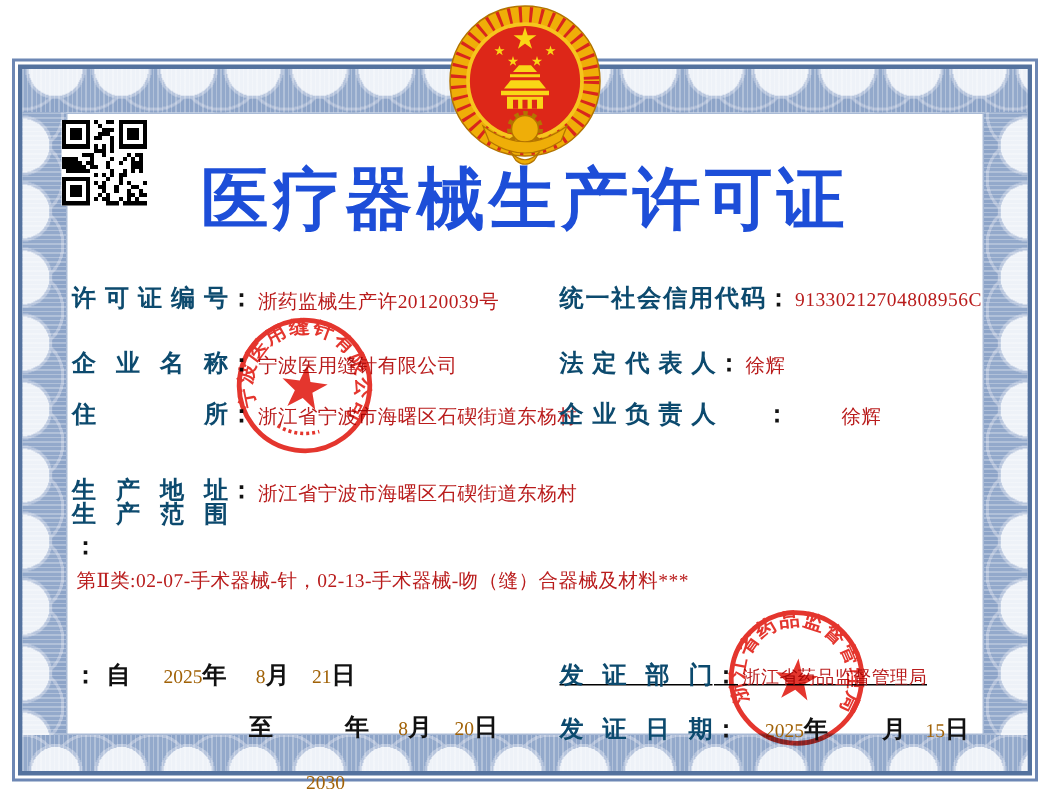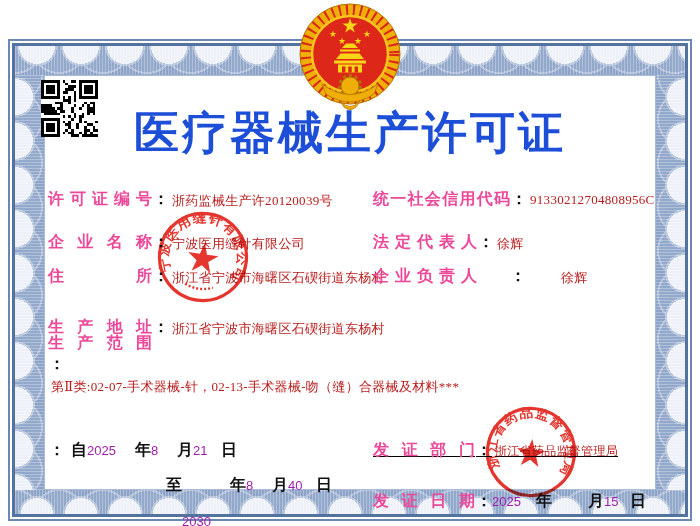--- a/index.html
+++ b/index.html
@@ -67,31 +67,31 @@
   #emblem{position:absolute; left:296px; top:2px; width:108px; height:112px; z-index:5;}
   #qr{position:absolute; left:41px; top:80px; width:57px; height:57px; z-index:4; background:#fff;}
   #title{
     position:absolute; left:0; right:0; top:103px; z-index:3;
     text-align:center; font-family:"Liberation Serif","DejaVu Serif",serif;
     font-weight:bold; font-size:45px; letter-spacing:3px; color:#1d4ed8;
   }
   
   .field{position:absolute; display:flex; align-items:flex-start; z-index:3; white-space:nowrap;}
   .f-label{
-    font-weight:bold; font-size:16px; color:#ec4899;
+    font-weight:bold; font-size:16px; color:#0c4a6e;
     text-align:justify; text-align-last:justify; display:inline-block; flex:none;
   }
   .f-colon{font-weight:bold; font-size:16px; color:#111; flex:none; margin-left:1px;}
   .f-value{
     font-family:"Liberation Serif","DejaVu Serif",serif; font-size:13px; color:#b91c1c;
     padding-top:3px; margin-left:3px; letter-spacing:.3px;
   }
   .w104{width:104px;} .w137{width:137px;} .w95{width:95px;} .w102{width:102px;}
   
-  .dnum{font-family:Liberation Sans, sans-serif; font-size:13px; color:#a21caf; text-align:left; display:inline-block;}
+  .dnum{font-family:Liberation Serif, serif; font-size:13px; color:#a16207; text-align:right; display:inline-block;}
   .dunit{font-weight:bold; font-size:16px; color:#111; display:inline-block;}
   .dprefix{font-weight:bold; font-size:16px; color:#111; display:inline-block; margin-left:6px;}
   
   .seal{position:absolute; z-index:7; mix-blend-mode:multiply; opacity:.92;}
   .seal text{font-family:"Liberation Serif","DejaVu Serif",serif; font-weight:bold; fill:#e2241c;}
 </style>
 </head>
 <body>
 
 <div id="cert">
@@ -318,30 +318,30 @@
     <span class="dunit">日</span>
   </div>
   <div class="field" style="left:48px; top:475px;">
     <span class="f-label w95" style="visibility:hidden;"></span>
       <span class="f-colon" style="visibility:hidden;">：</span>
     <span class="dprefix">至</span>
     <span class="dnum" style="width:48px; padding-top:3px;margin-top:36px;">2030</span>
     <span class="dunit">年</span>
     <span class="dnum" style="width:26px; padding-top:3px;">8</span>
     <span class="dunit">月</span>
-    <span class="dnum" style="width:28px; padding-top:3px;">40</span>
+    <span class="dnum" style="width:28px; padding-top:3px;">20</span>
     <span class="dunit">日</span>
   </div>
 
   <div class="field" style="left:373px; top:440px;text-decoration:underline;">
     <span class="f-label w102">发证部门</span>
       <span class="f-colon">：</span>
     <span class="f-value" style="font-size:12px;">浙江省药品监督管理局</span>
   </div>
-  <div class="field" style="left:373px; top:491px;">
+  <div class="field" style="left:373px; top:476px;">
     <span class="f-label w102">发证日期</span>
       <span class="f-colon">：</span>
     <span class="dnum" style="width:44px; padding-top:3px;">2025</span>
     <span class="dunit">年</span>
     <span class="dnum" style="width:36px; padding-top:3px;"></span>
     <span class="dunit">月</span>
     <span class="dnum" style="width:26px; padding-top:3px;">15</span>
     <span class="dunit">日</span>
   </div>
 

